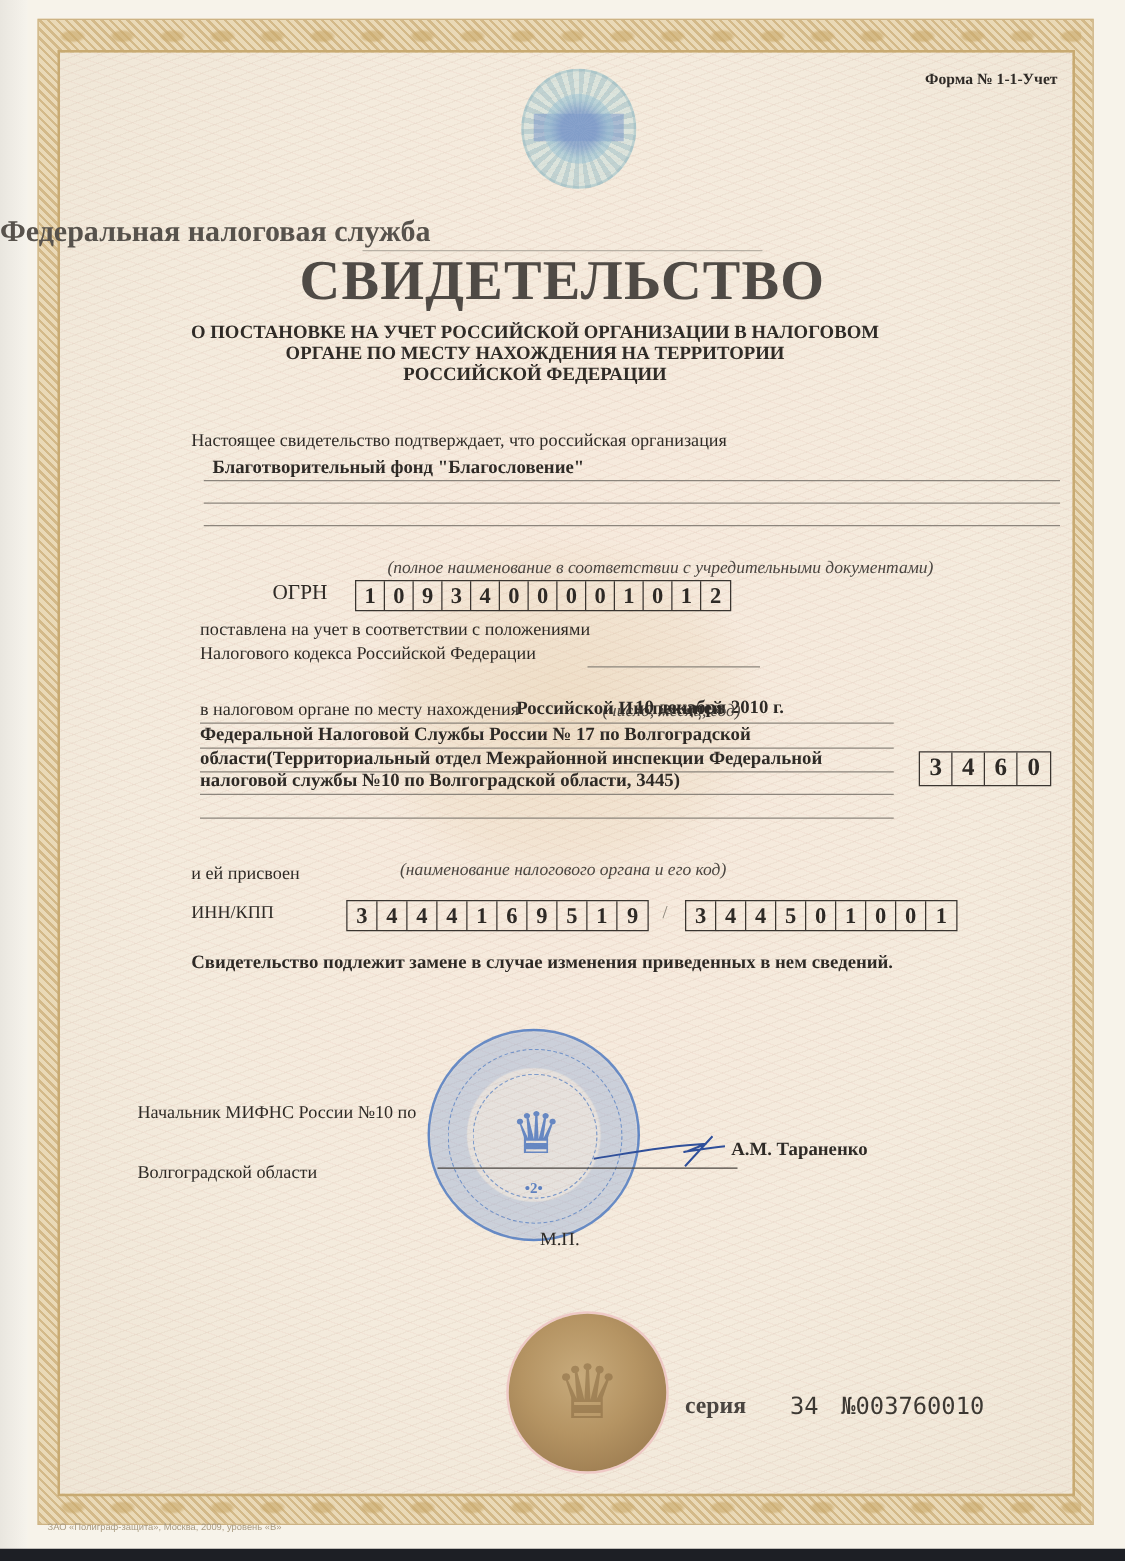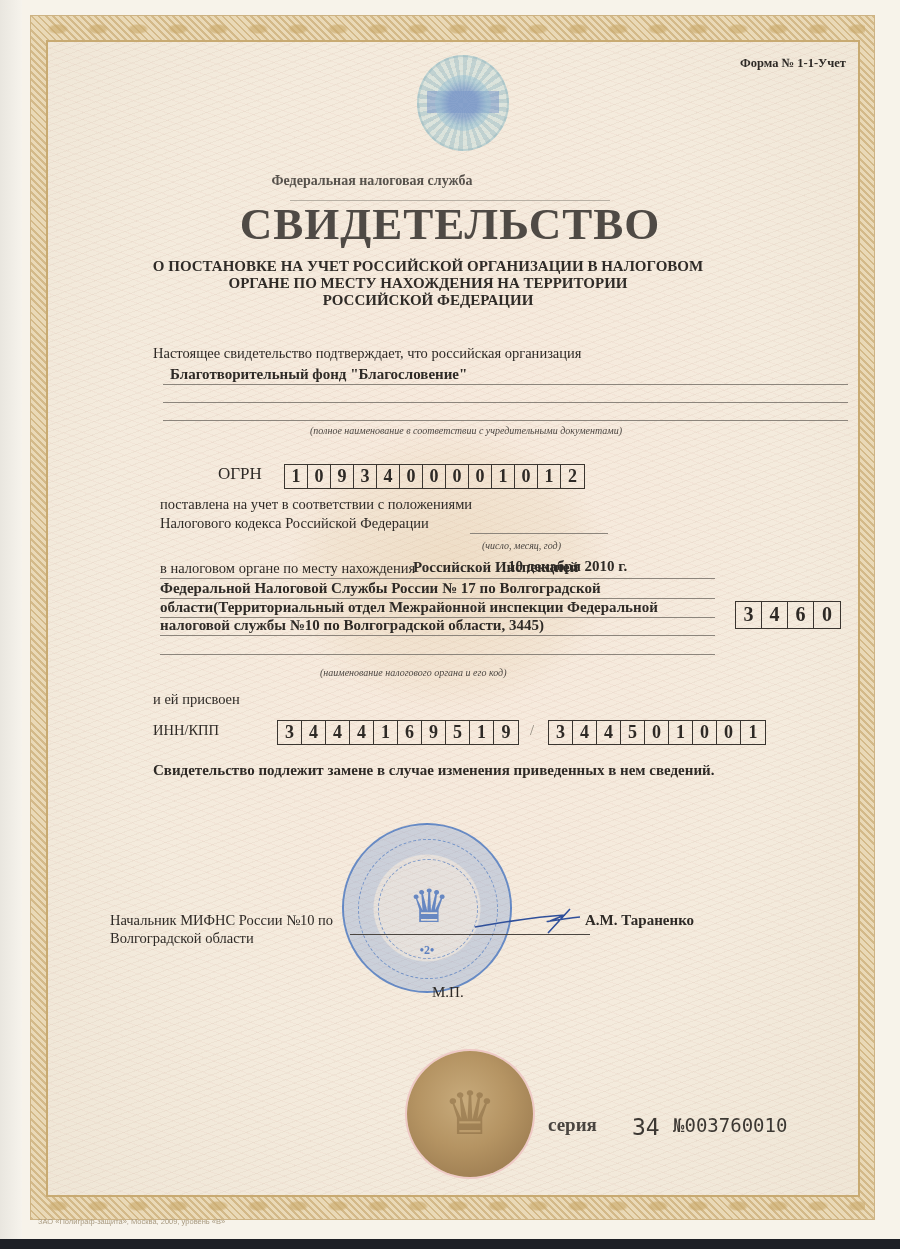--- a/index.html
+++ b/index.html
@@ -47,27 +47,27 @@
     background:
       repeating-conic-gradient(from 0deg, rgba(150,190,200,0.55) 0 6deg, rgba(190,220,220,0.45) 6deg 12deg);
     box-shadow: inset 0 0 0 2px rgba(140,180,190,0.4);
   }
   .hologram-inner {
     position:absolute; left:18px; top:20px; width:56px; height:56px; border-radius:50%;
     background:radial-gradient(circle, rgba(120,150,200,0.7) 0 35%, rgba(150,190,210,0.5) 60%, rgba(170,205,215,0.4) 100%);
   }
   .hologram-band { position:absolute; left:10px; top:36px; width:72px; height:22px; background:rgba(110,140,200,0.45); }
 
-  .agency { position:absolute; left:0; width:744px; top:173px; text-align:center; font-size:14px; font-weight:bold; color:#57524c; }
+  .agency { position:absolute; left:0; width:744px; top:173px; text-align:left; font-size:24px; font-weight:bold; color:#57524c; }
   .title { position:absolute; left:0; width:900px; top:198px; text-align:center; font-size:45px; font-weight:bold; letter-spacing:1px; color:#4f4a45; }
   .subtitle { position:absolute; left:0; width:856px; top:258px; text-align:center; font-size:15px; font-weight:bold; line-height:17px; color:#2f2b27; }
 
   .text { position:absolute; font-size:14.5px; white-space:nowrap; }
   .bold { font-weight:bold; font-size:15px; }
-  .note { position:absolute; font-size:10px; font-style:italic; color:#4a4540; white-space:nowrap; }
+  .note { position:absolute; font-size:14px; font-style:italic; color:#4a4540; white-space:nowrap;margin-top:22px; }
   .line { position:absolute; height:1px; background:#8c857c; }
 
   .boxes { position:absolute; display:flex; border:1.5px solid #3a3530; box-sizing:border-box; }
   .box { border-right:1.5px solid #3a3530; text-align:center; font-weight:bold; box-sizing:border-box; }
   .box:last-child { border-right:none; }
   .ogrn .box { width:23px; height:23px; line-height:22px; font-size:18px; }
   .inn .box { width:24px; height:23px; line-height:22px; font-size:18px; }
   .code .box { width:26px; height:26px; line-height:25px; font-size:20px; }
 
   .seal {
@@ -81,21 +81,21 @@
 
   .signature { position:absolute; left:470px; top:895px; width:120px; height:40px; }
   .gold-seal {
     position:absolute; left:407px; top:1051px; width:126px; height:126px; border-radius:50%;
     background:radial-gradient(circle at 45% 40%, #c8ab7c 0%, #b59463 45%, #9e7e52 80%, #8e7048 100%);
     box-shadow:0 0 0 2px #efc9c6;
   }
   .gold-eagle { position:absolute; left:0; top:0; width:126px; height:126px; text-align:center; line-height:126px; font-size:60px; color:rgba(130,100,60,0.5); }
 
   .series-label { position:absolute; left:548px; top:1114px; font-size:19px; font-weight:bold; color:#4a4540; }
-  .series-num { position:absolute; left:632px; top:1114px; font-size:23px; font-family:"DejaVu Sans Mono", monospace; color:#3c3833; }
+  .series-num { position:absolute; left:632px; top:1114px; font-size:19px; font-family:"DejaVu Sans Mono", monospace; color:#3c3833; }
   .doc-num { position:absolute; left:673px; top:1114px; font-size:19px; font-family:"DejaVu Sans Mono", monospace; color:#3c3833; }
   .printer { position:absolute; left:38px; top:1217px; font-size:7.5px; color:#a89a80; font-family:"Liberation Sans", sans-serif; }
 </style>
 </head>
 <body>
 
 <div class="sheet-shadow"></div>
 <div class="border-outer"></div>
 <div class="border-waves-top"></div>
 <div class="border-waves-bottom"></div>
@@ -188,21 +188,21 @@
   <div class="box">5</div>
   <div class="box">0</div>
   <div class="box">1</div>
   <div class="box">0</div>
   <div class="box">0</div>
   <div class="box">1</div>
 </div>
 
 <div class="text bold" style="left:153px; top:762px;">Свидетельство подлежит замене в случае изменения приведенных в нем сведений.</div>
 
-<div class="text" style="left:110px; top:912px;">Начальник  МИФНС России №10 по</div>
+<div class="text" style="left:110px; top:882px;">Начальник  МИФНС России №10 по</div>
 <div class="text" style="left:110px; top:930px;">Волгоградской области</div>
 
 <div class="seal">
   <div class="seal-ring" style="left:14px; top:14px; width:138px; height:138px;"></div>
   <div class="seal-ring" style="left:34px; top:34px; width:98px; height:98px;"></div>
   <div class="seal-eagle">♛</div>
   <div class="seal-num">•2•</div>
 </div>
 
 <div class="line" style="left:350px; top:934px; width:240px; background:#4a4540;"></div>

